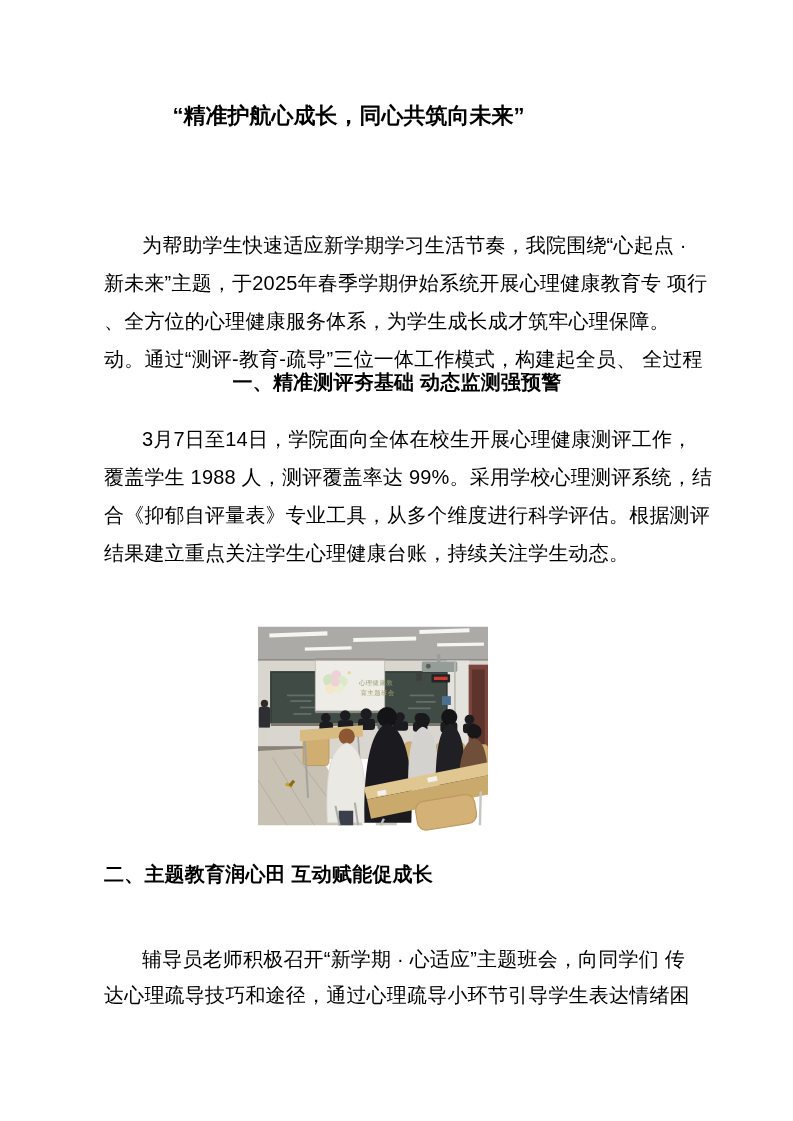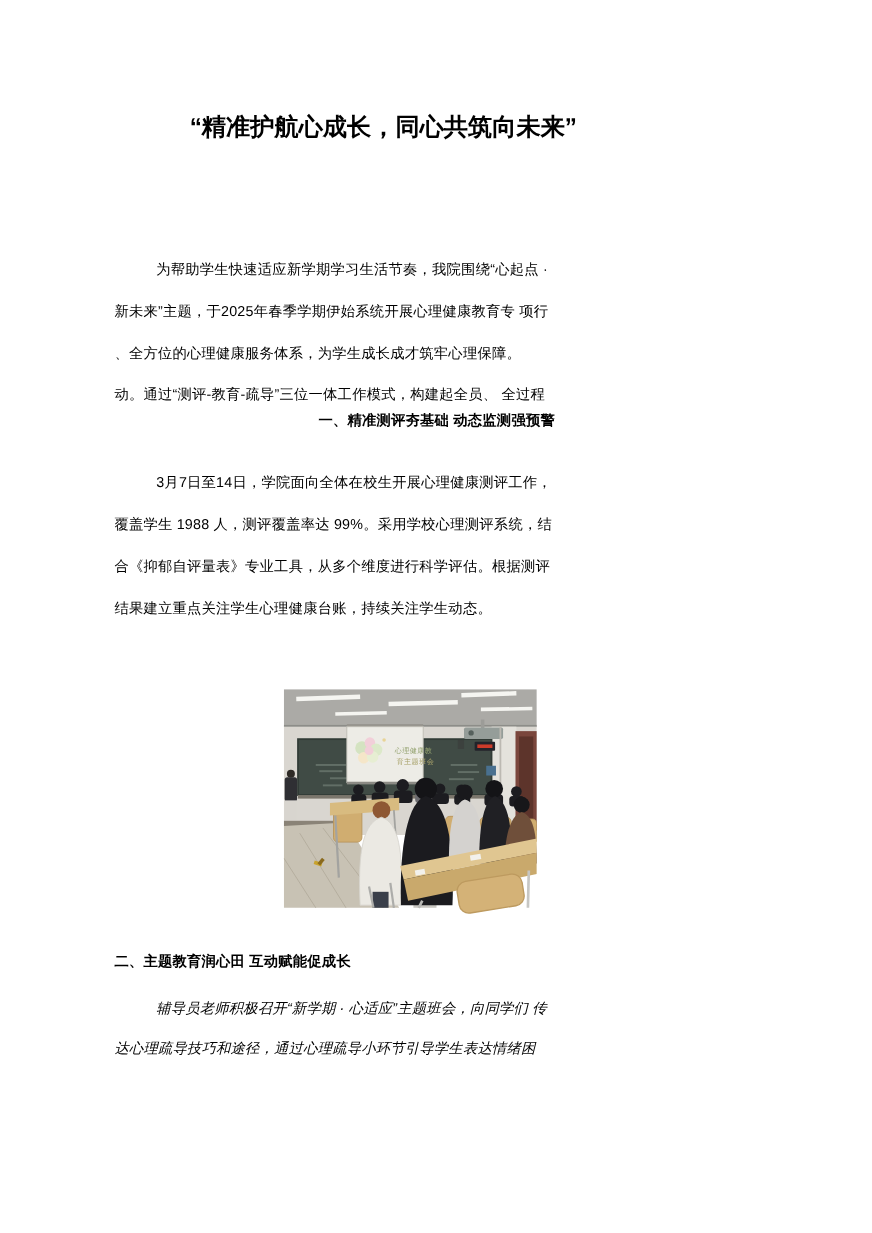--- a/index.html
+++ b/index.html
@@ -22,36 +22,36 @@
     font-weight: 700;
     line-height: 30px;
     white-space: nowrap;
   }
   .t1 { top: 101px; }
   .t2 { top: 142px; }
   .block {
     position: absolute;
     left: 104px;
     width: 586px;
-    font-size: 13px;
+    font-size: 20px;
   }
   .line {
     height: 38px;
     line-height: 38px;
     white-space: nowrap;
     letter-spacing: 0.2px;
   }
   .p3 .line { height: 36px; line-height: 36px; }
   .indent { padding-left: 38px; }
   .heading { font-weight: 700; }
   #intro   { top: 226px; }
   #h1      { top: 363px; text-align: center; }
   #p2      { top: 420px; }
   #h2      { top: 855px; }
-  #p3      { top: 899px; font-style: italic; }
+  #p3      { top: 941px; }
   .photo-wrap {
     position: absolute;
     left: 258px;
     top: 603px;
     width: 230px;
     height: 246px;
   }
   .photo-wrap svg { display: block; width: 100%; height: 100%; }
 </style>
 </head>

